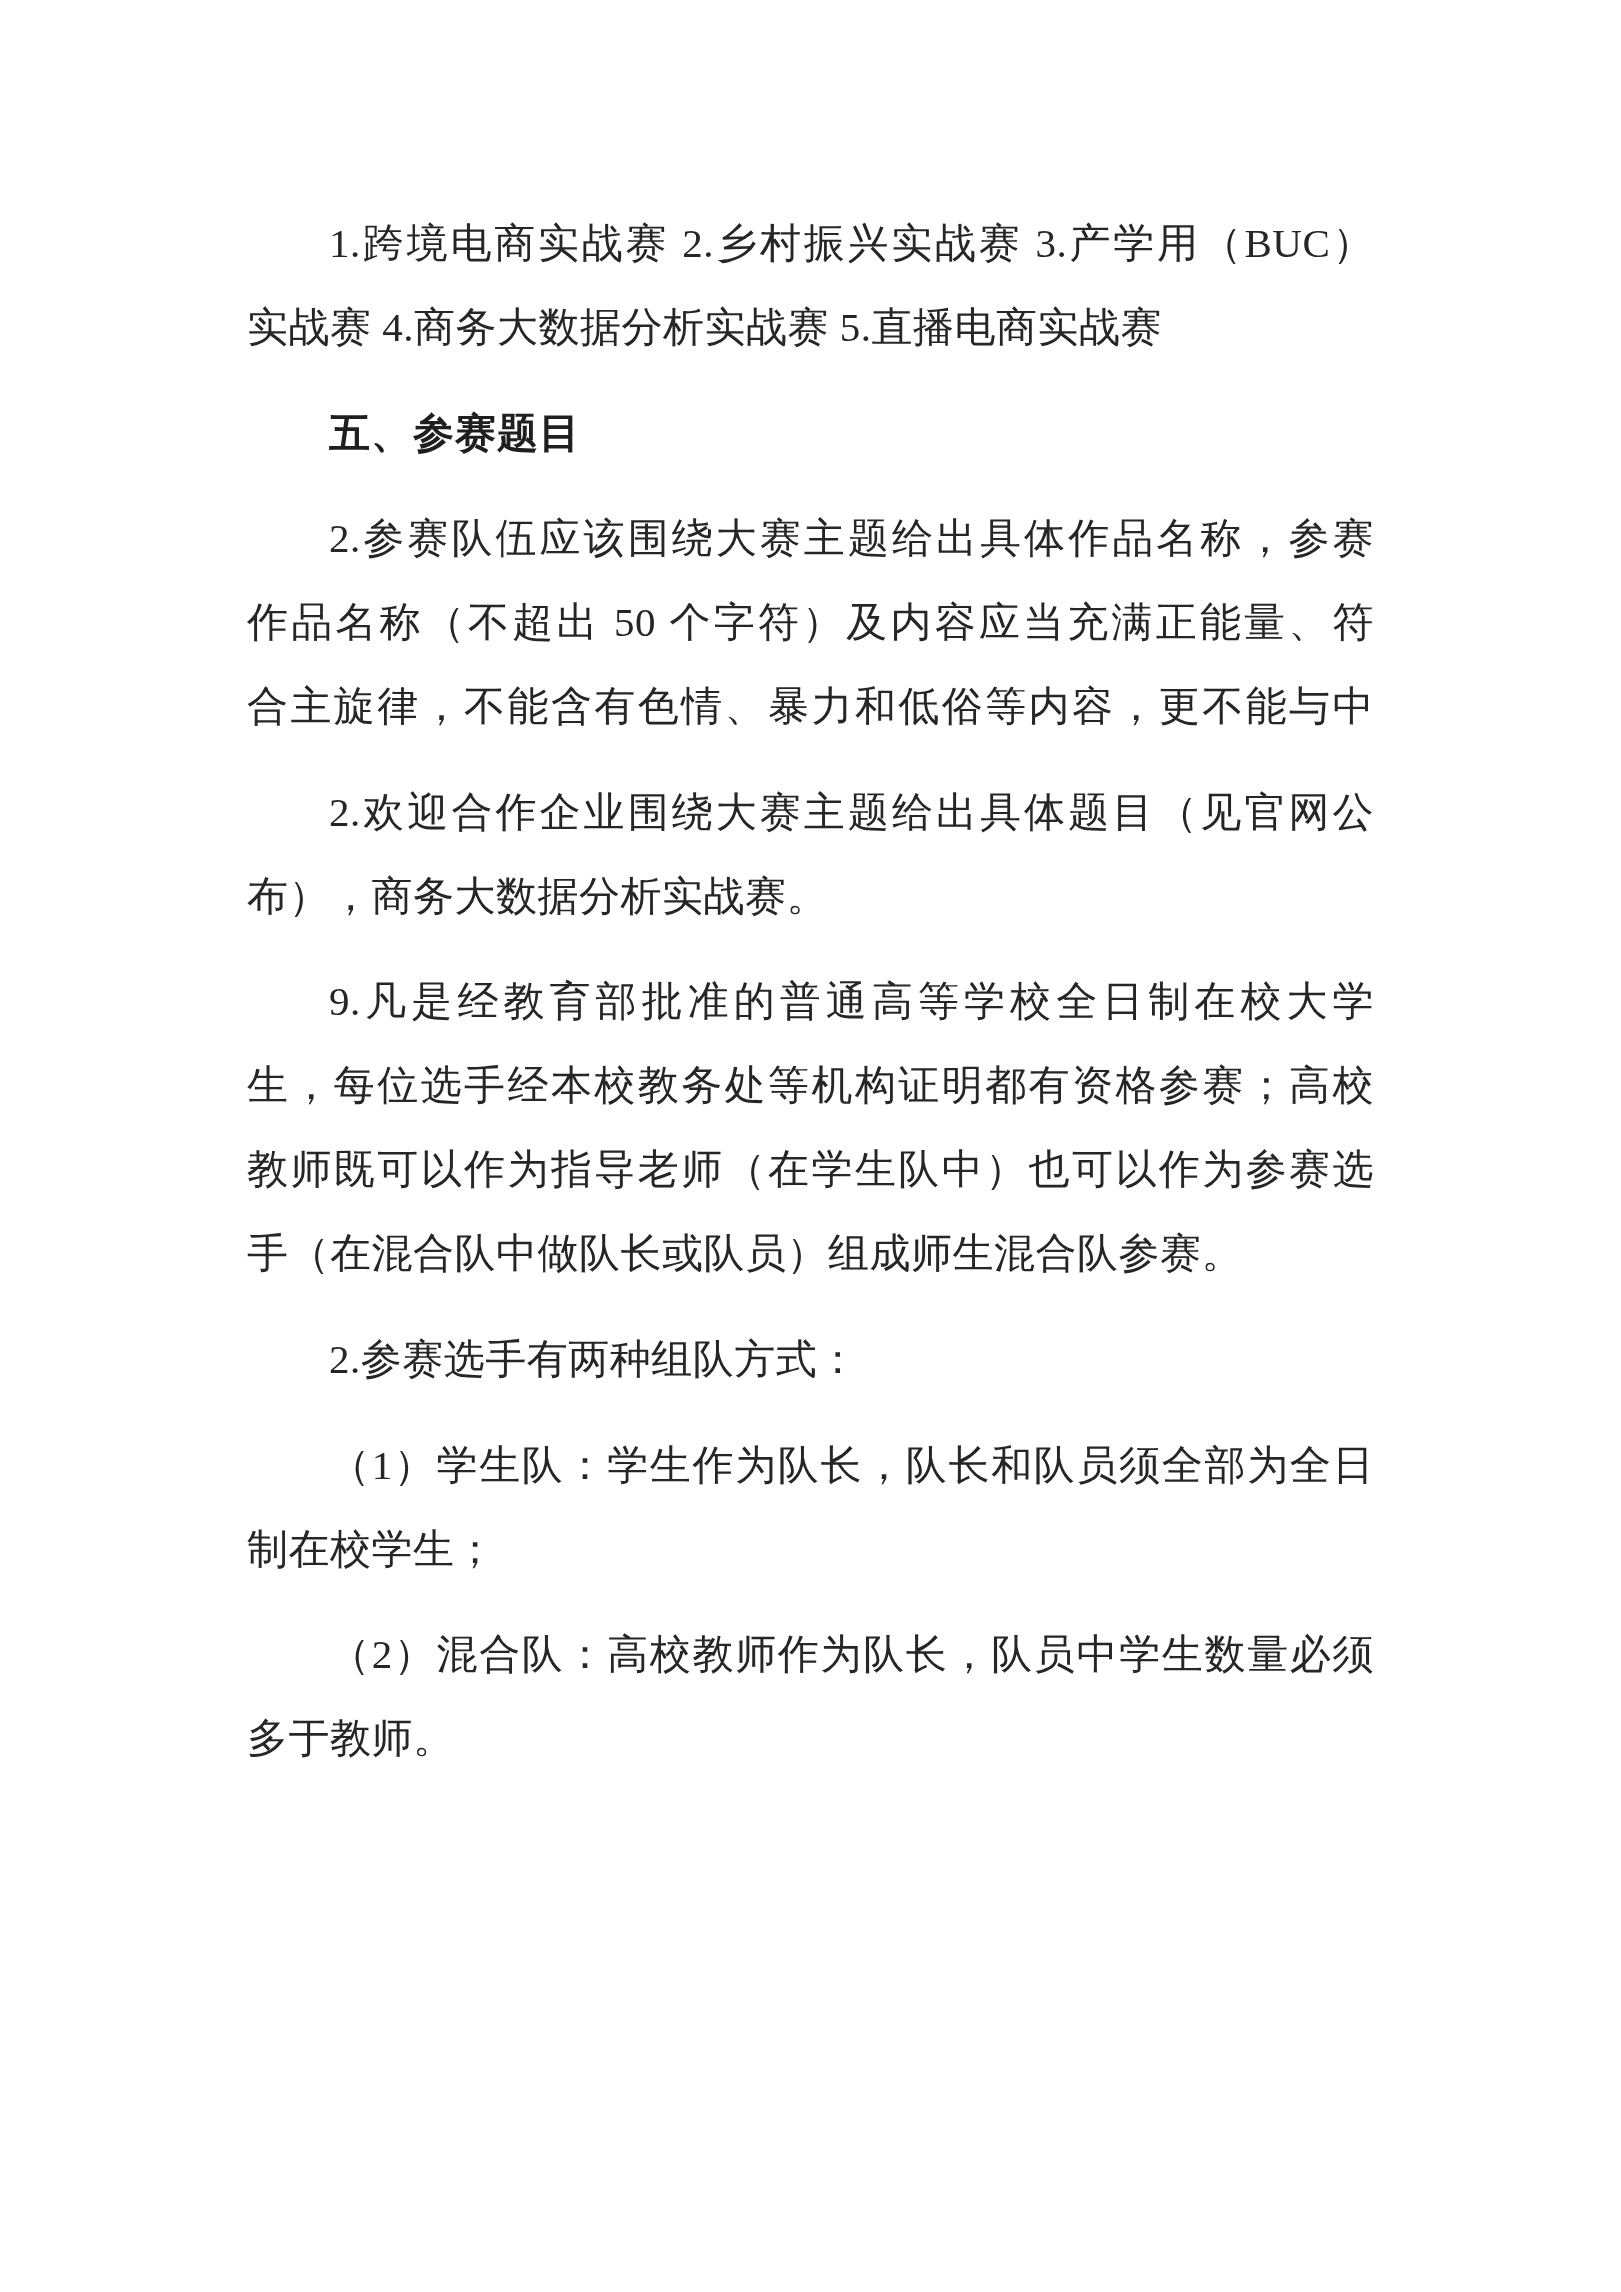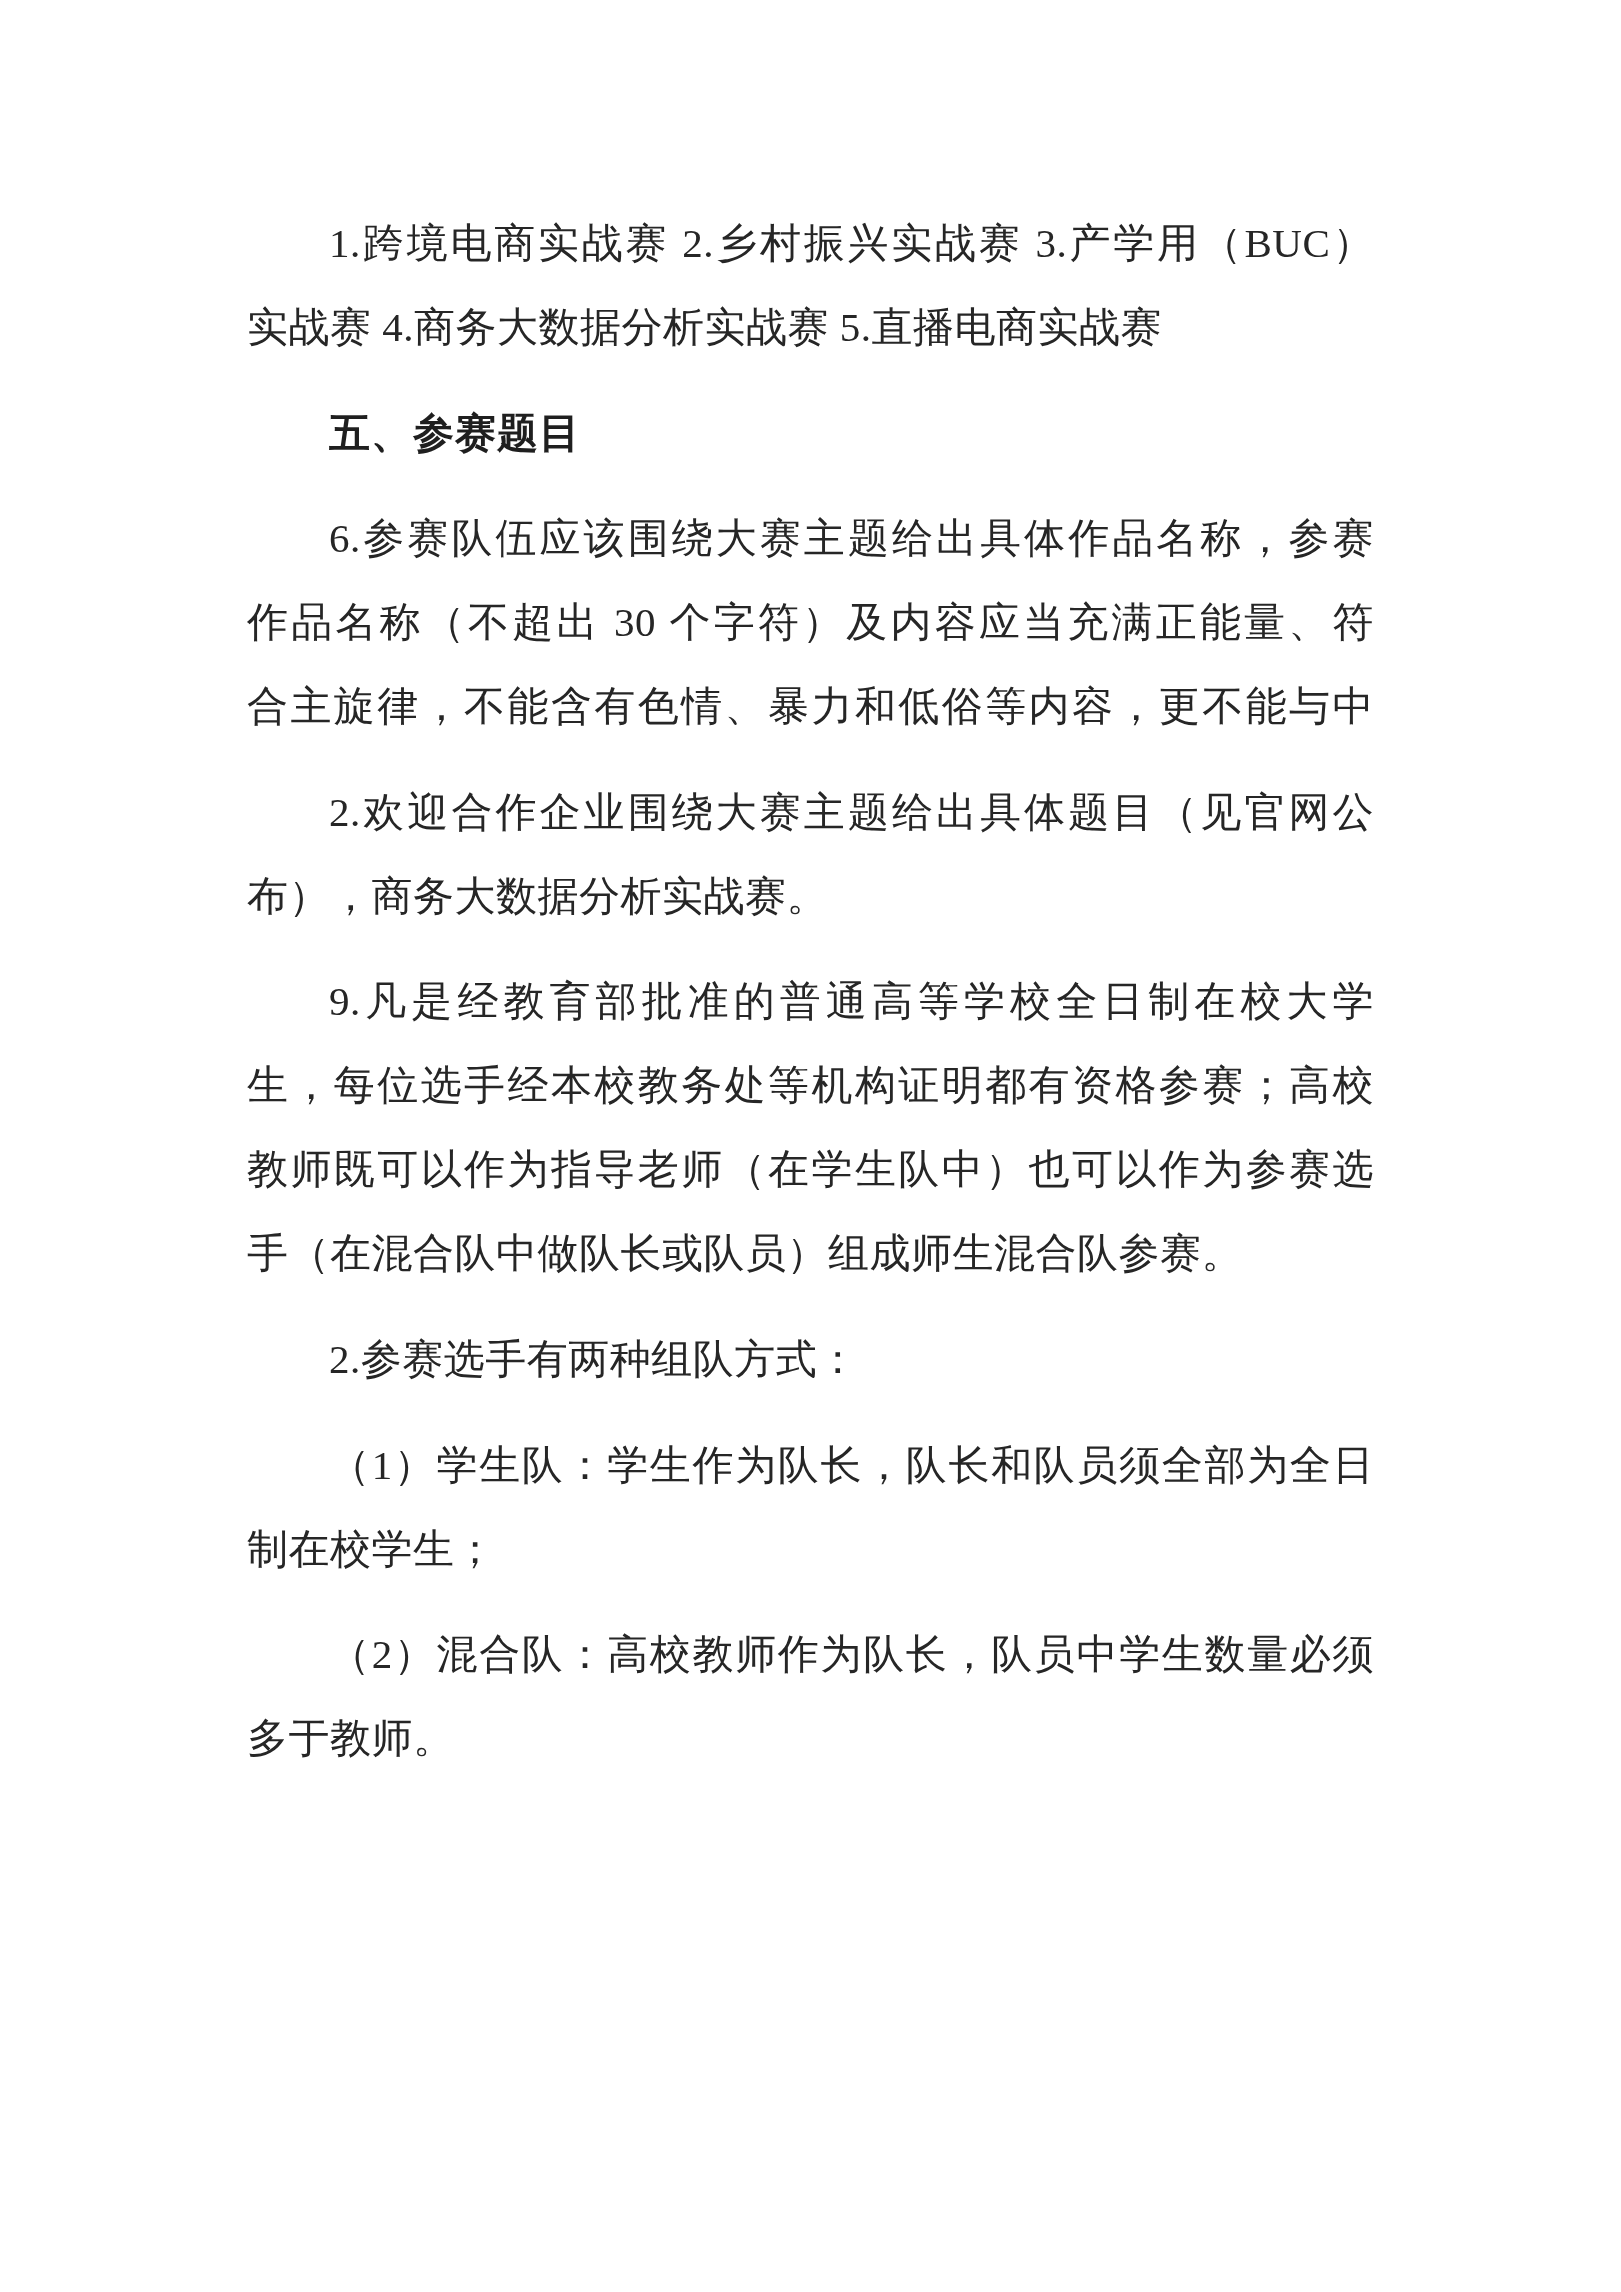--- a/index.html
+++ b/index.html
@@ -56,22 +56,22 @@
 <div class="page" style="background: rgb(255, 255, 255);">
   <div class="content" id="doc">
       <div class="block paragraph">
         <div class="line first" style="color: rgb(38, 38, 38);">1.跨境电商实战赛 2.乡村振兴实战赛 3.产学用（BUC）</div>
         <div class="line last" style="color: rgb(38, 38, 38);">实战赛 4.商务大数据分析实战赛 5.直播电商实战赛</div>
       </div>
       <div class="block heading">
         <div class="line first last" style="color: rgb(31, 31, 31);">五、参赛题目</div>
       </div>
       <div class="block paragraph">
-        <div class="line first" style="color: rgb(38, 38, 38);">6.参赛队伍应该围绕大赛主题给出具体作品名称，参赛</div>
-        <div class="line" style="color: rgb(38, 38, 38);">作品名称（不超出 30 个字符）及内容应当充满正能量、符</div>
+        <div class="line first" style="color: rgb(38, 38, 38);">2.参赛队伍应该围绕大赛主题给出具体作品名称，参赛</div>
+        <div class="line" style="color: rgb(38, 38, 38);">作品名称（不超出 50 个字符）及内容应当充满正能量、符</div>
         <div class="line" style="color: rgb(38, 38, 38);">合主旋律，不能含有色情、暴力和低俗等内容，更不能与中</div>
       </div>
       <div class="block paragraph">
         <div class="line first" style="color: rgb(38, 38, 38);">2.欢迎合作企业围绕大赛主题给出具体题目（见官网公</div>
         <div class="line last" style="color: rgb(38, 38, 38);">布），商务大数据分析实战赛。</div>
       </div>
       <div class="block paragraph">
         <div class="line first" style="color: rgb(38, 38, 38);">9.凡是经教育部批准的普通高等学校全日制在校大学</div>
         <div class="line" style="color: rgb(38, 38, 38);">生，每位选手经本校教务处等机构证明都有资格参赛；高校</div>
         <div class="line" style="color: rgb(38, 38, 38);">教师既可以作为指导老师（在学生队中）也可以作为参赛选</div>

